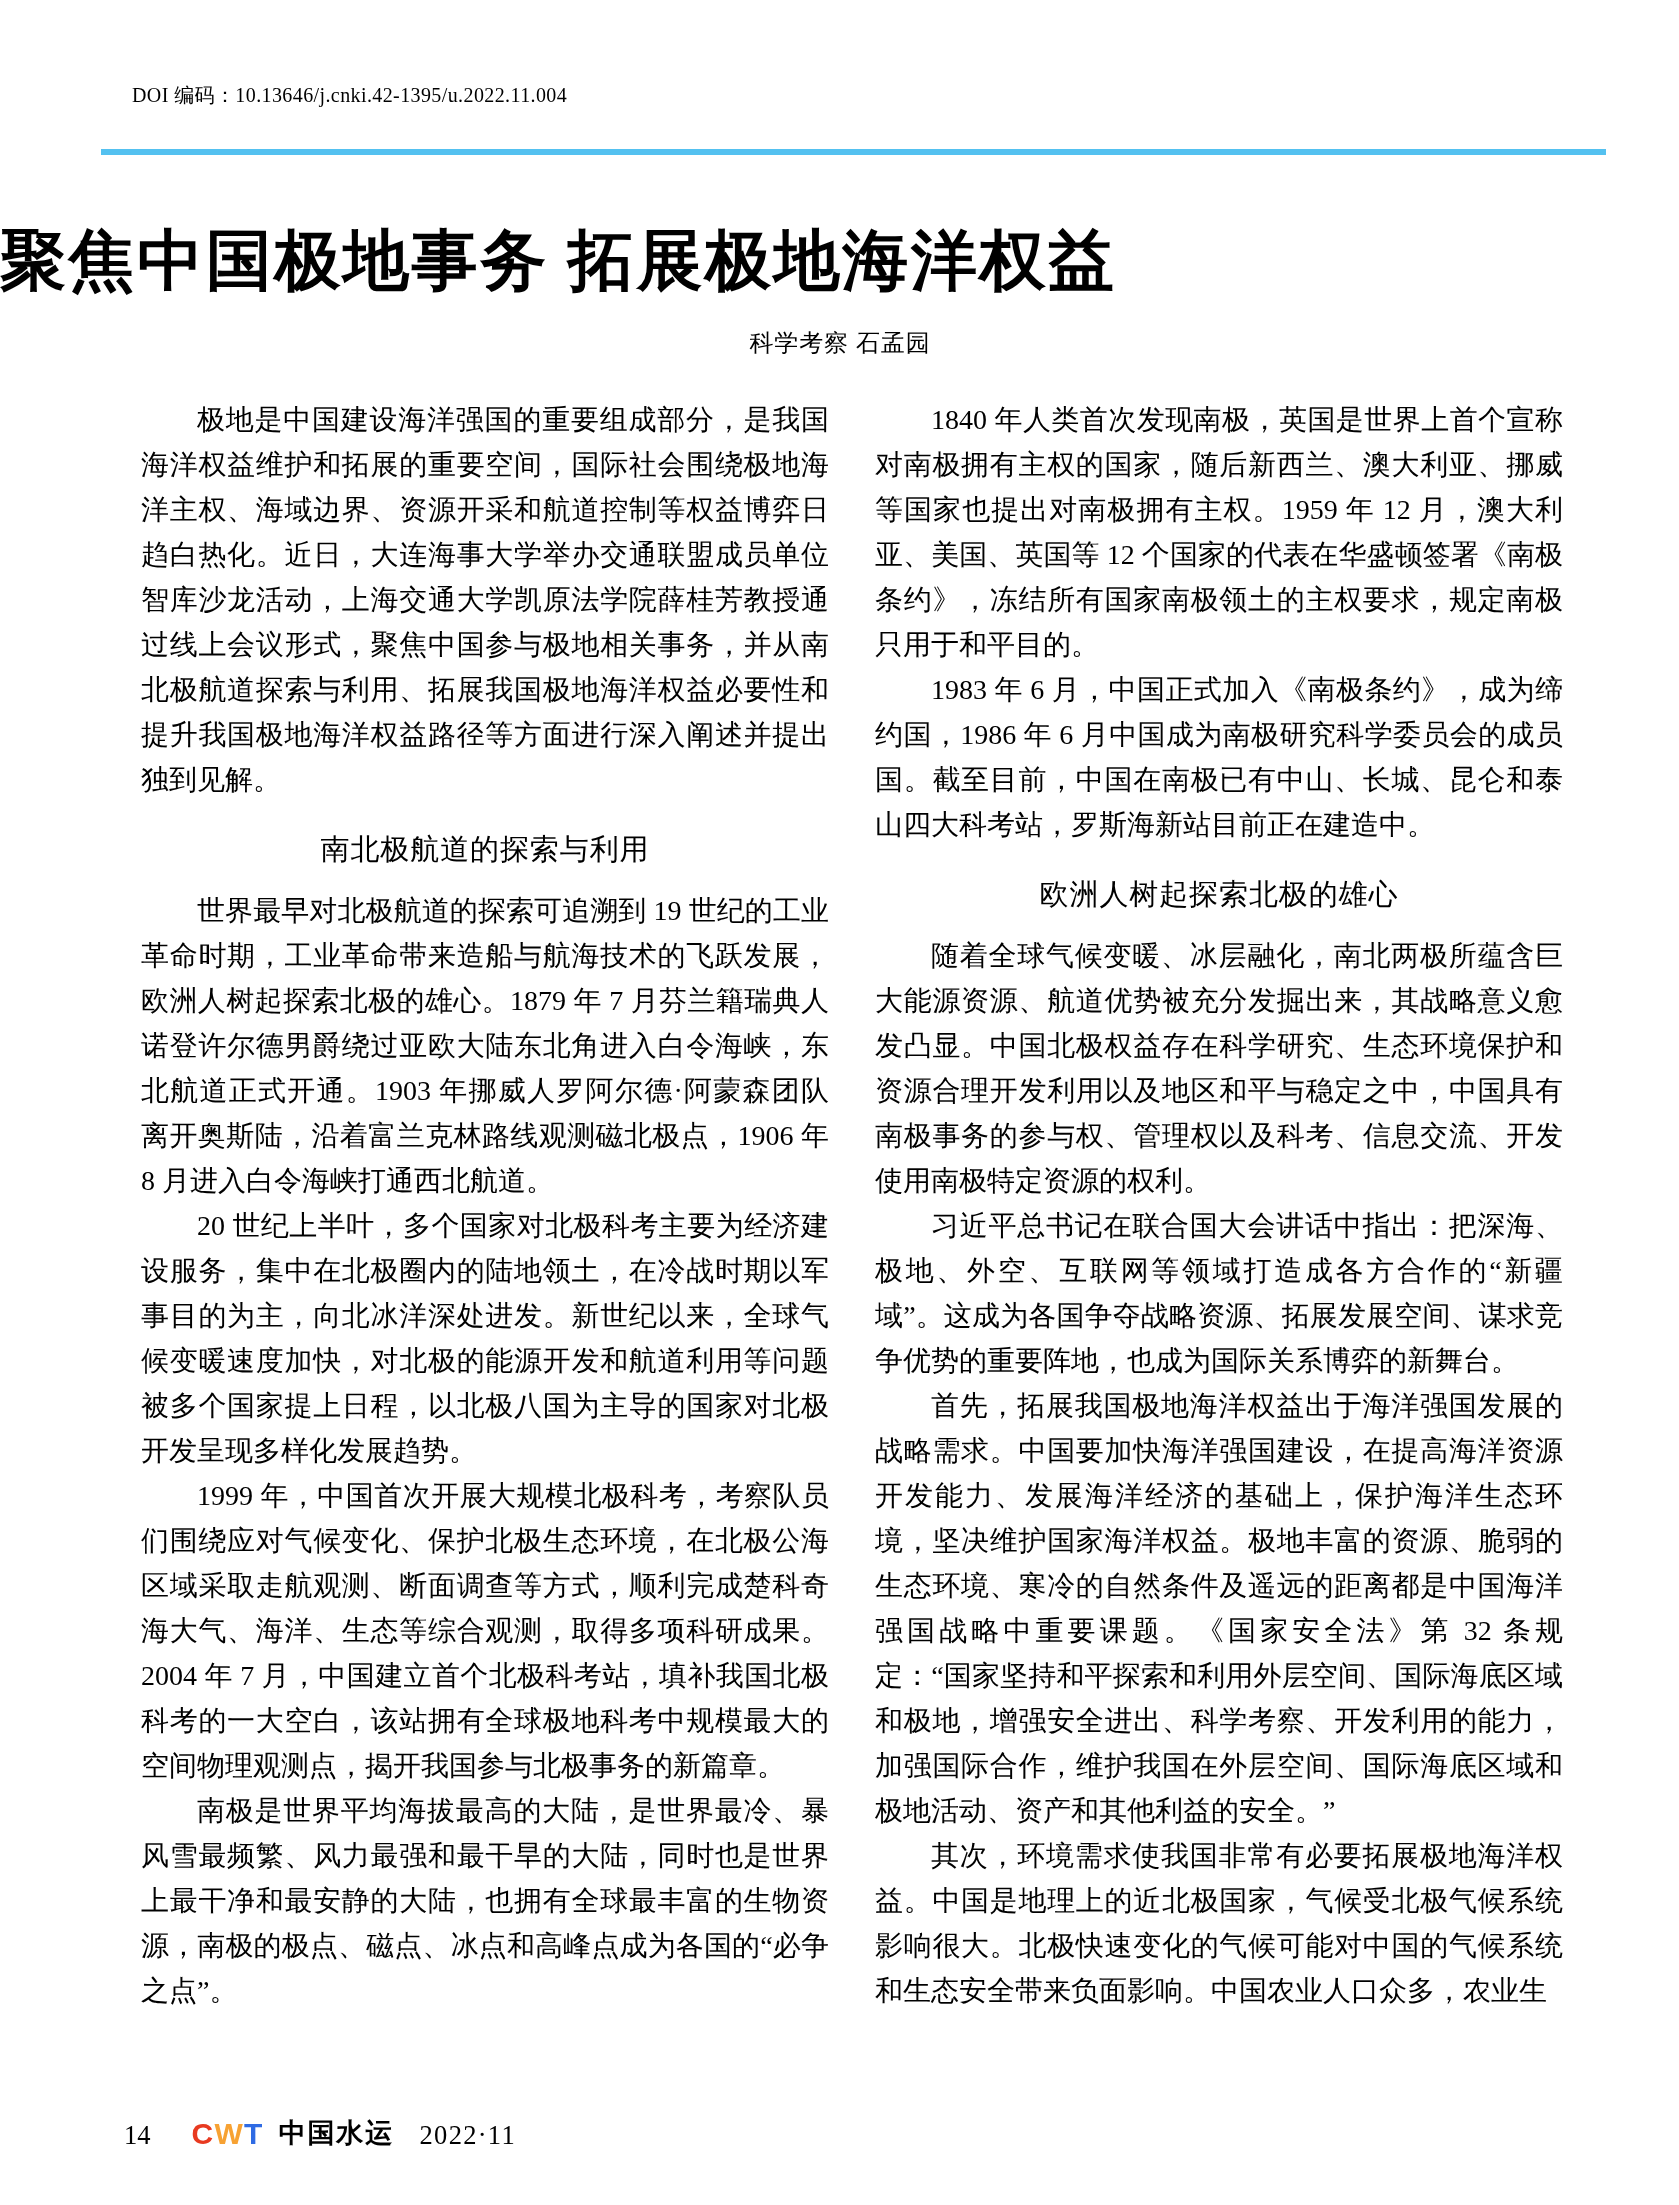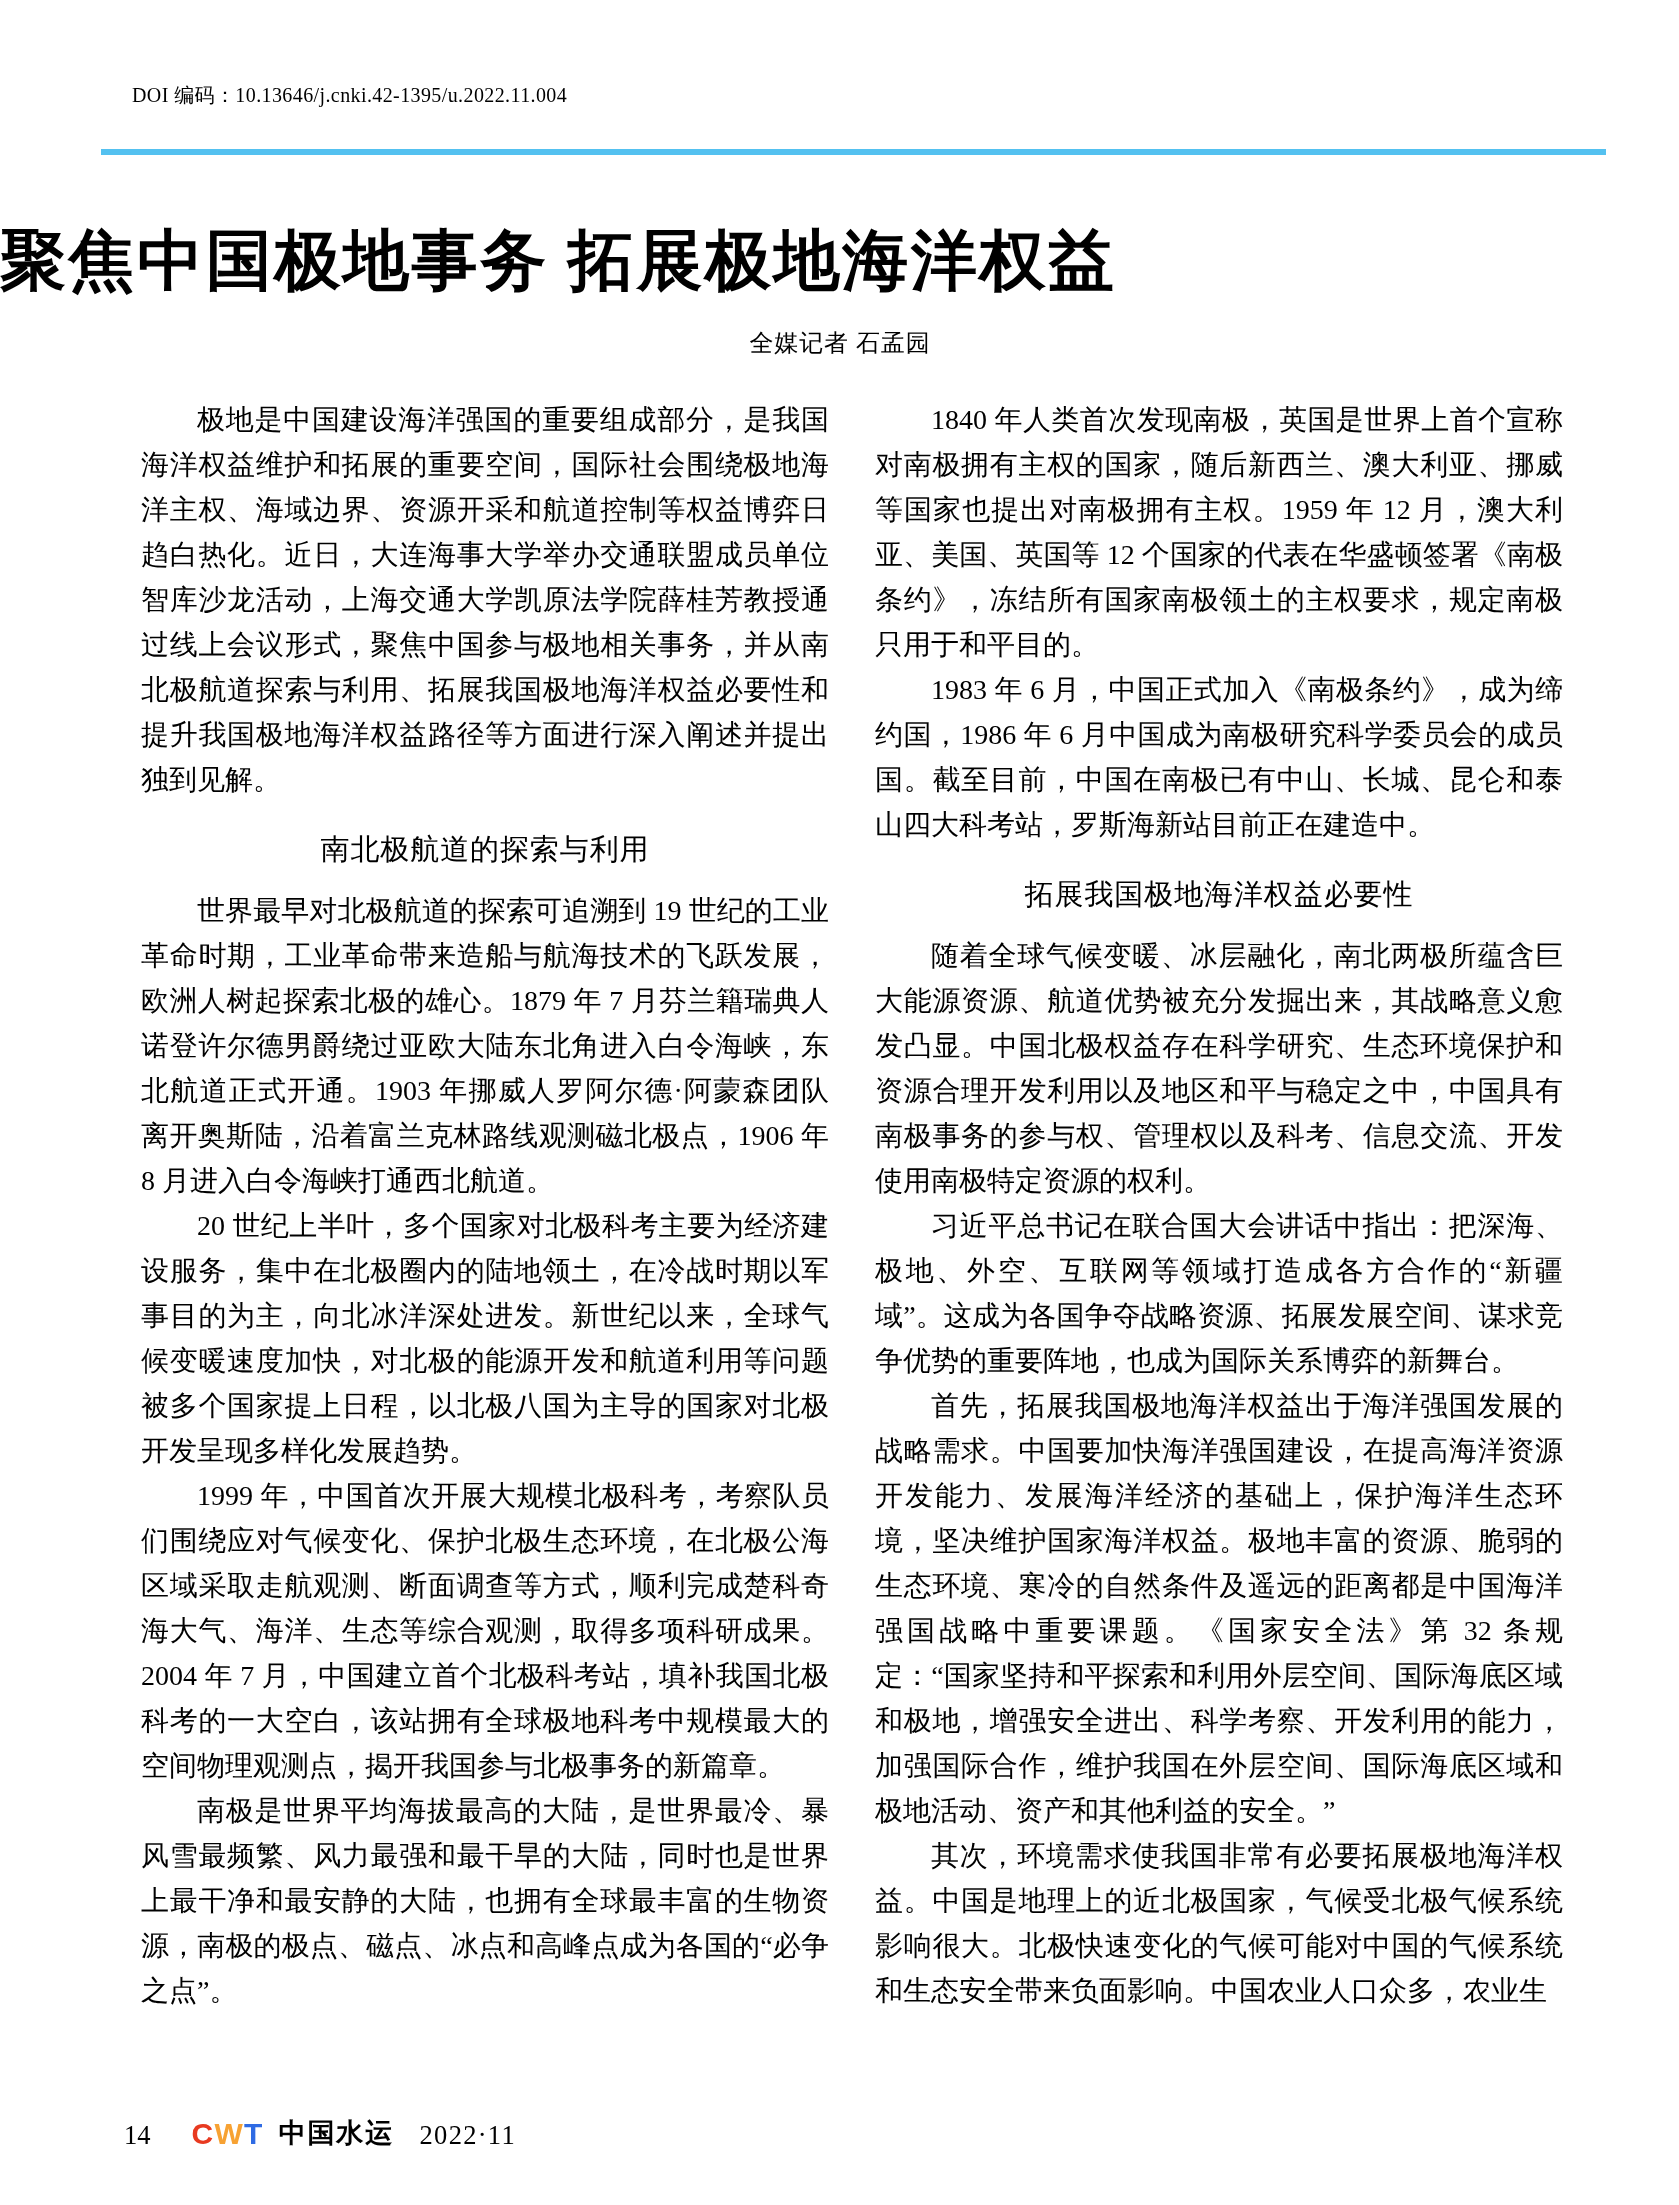--- a/index.html
+++ b/index.html
@@ -106,35 +106,35 @@
 </style>
 </head>
 <body>
 
 <div class="doi">DOI 编码：10.13646/j.cnki.42-1395/u.2022.11.004</div>
 
 <div class="rule" style="background-color: rgb(84, 193, 240);"></div>
 
 <h1 class="title">聚焦中国极地事务 拓展极地海洋权益</h1>
 
-<div class="byline">全媒记者 石孟园</div>
+<div class="byline">科学考察 石孟园</div>
 
 <div class="columns">
   <div class="col">
     <p>极地是中国建设海洋强国的重要组成部分，是我国海洋权益维护和拓展的重要空间，国际社会围绕极地海洋主权、海域边界、资源开采和航道控制等权益博弈日趋白热化。近日，大连海事大学举办交通联盟成员单位智库沙龙活动，上海交通大学凯原法学院薛桂芳教授通过线上会议形式，聚焦中国参与极地相关事务，并从南北极航道探索与利用、拓展我国极地海洋权益必要性和提升我国极地海洋权益路径等方面进行深入阐述并提出独到见解。</p>
     <div class="sec-heading">南北极航道的探索与利用</div>
     <p>世界最早对北极航道的探索可追溯到 19 世纪的工业革命时期，工业革命带来造船与航海技术的飞跃发展，欧洲人树起探索北极的雄心。1879 年 7 月芬兰籍瑞典人诺登许尔德男爵绕过亚欧大陆东北角进入白令海峡，东北航道正式开通。1903 年挪威人罗阿尔德·阿蒙森团队离开奥斯陆，沿着富兰克林路线观测磁北极点，1906 年 8 月进入白令海峡打通西北航道。</p>
     <p>20 世纪上半叶，多个国家对北极科考主要为经济建设服务，集中在北极圈内的陆地领土，在冷战时期以军事目的为主，向北冰洋深处进发。新世纪以来，全球气候变暖速度加快，对北极的能源开发和航道利用等问题被多个国家提上日程，以北极八国为主导的国家对北极开发呈现多样化发展趋势。</p>
     <p>1999 年，中国首次开展大规模北极科考，考察队员们围绕应对气候变化、保护北极生态环境，在北极公海区域采取走航观测、断面调查等方式，顺利完成楚科奇海大气、海洋、生态等综合观测，取得多项科研成果。2004 年 7 月，中国建立首个北极科考站，填补我国北极科考的一大空白，该站拥有全球极地科考中规模最大的空间物理观测点，揭开我国参与北极事务的新篇章。</p>
     <p>南极是世界平均海拔最高的大陆，是世界最冷、暴风雪最频繁、风力最强和最干旱的大陆，同时也是世界上最干净和最安静的大陆，也拥有全球最丰富的生物资源，南极的极点、磁点、冰点和高峰点成为各国的“必争之点”。</p>
   </div>
   <div class="col">
     <p>1840 年人类首次发现南极，英国是世界上首个宣称对南极拥有主权的国家，随后新西兰、澳大利亚、挪威等国家也提出对南极拥有主权。1959 年 12 月，澳大利亚、美国、英国等 12 个国家的代表在华盛顿签署《南极条约》，冻结所有国家南极领土的主权要求，规定南极只用于和平目的。</p>
     <p>1983 年 6 月，中国正式加入《南极条约》，成为缔约国，1986 年 6 月中国成为南极研究科学委员会的成员国。截至目前，中国在南极已有中山、长城、昆仑和泰山四大科考站，罗斯海新站目前正在建造中。</p>
-    <div class="sec-heading">拓展我国极地海洋权益必要性</div>
+    <div class="sec-heading">欧洲人树起探索北极的雄心</div>
     <p>随着全球气候变暖、冰层融化，南北两极所蕴含巨大能源资源、航道优势被充分发掘出来，其战略意义愈发凸显。中国北极权益存在科学研究、生态环境保护和资源合理开发利用以及地区和平与稳定之中，中国具有南极事务的参与权、管理权以及科考、信息交流、开发使用南极特定资源的权利。</p>
     <p>习近平总书记在联合国大会讲话中指出：把深海、极地、外空、互联网等领域打造成各方合作的“新疆域”。这成为各国争夺战略资源、拓展发展空间、谋求竞争优势的重要阵地，也成为国际关系博弈的新舞台。</p>
     <p>首先，拓展我国极地海洋权益出于海洋强国发展的战略需求。中国要加快海洋强国建设，在提高海洋资源开发能力、发展海洋经济的基础上，保护海洋生态环境，坚决维护国家海洋权益。极地丰富的资源、脆弱的生态环境、寒冷的自然条件及遥远的距离都是中国海洋强国战略中重要课题。《国家安全法》第 32 条规定：“国家坚持和平探索和利用外层空间、国际海底区域和极地，增强安全进出、科学考察、开发利用的能力，加强国际合作，维护我国在外层空间、国际海底区域和极地活动、资产和其他利益的安全。”</p>
     <p>其次，环境需求使我国非常有必要拓展极地海洋权益。中国是地理上的近北极国家，气候受北极气候系统影响很大。北极快速变化的气候可能对中国的气候系统和生态安全带来负面影响。中国农业人口众多，农业生</p>
   </div>
 </div>
 
 <div class="footer">
   <span class="page-num">14</span>
   <span class="logo"><span style="color: rgb(232, 58, 32);">C</span><span style="color: rgb(247, 162, 51);">W</span><span style="color: rgb(47, 107, 228);">T</span></span>

